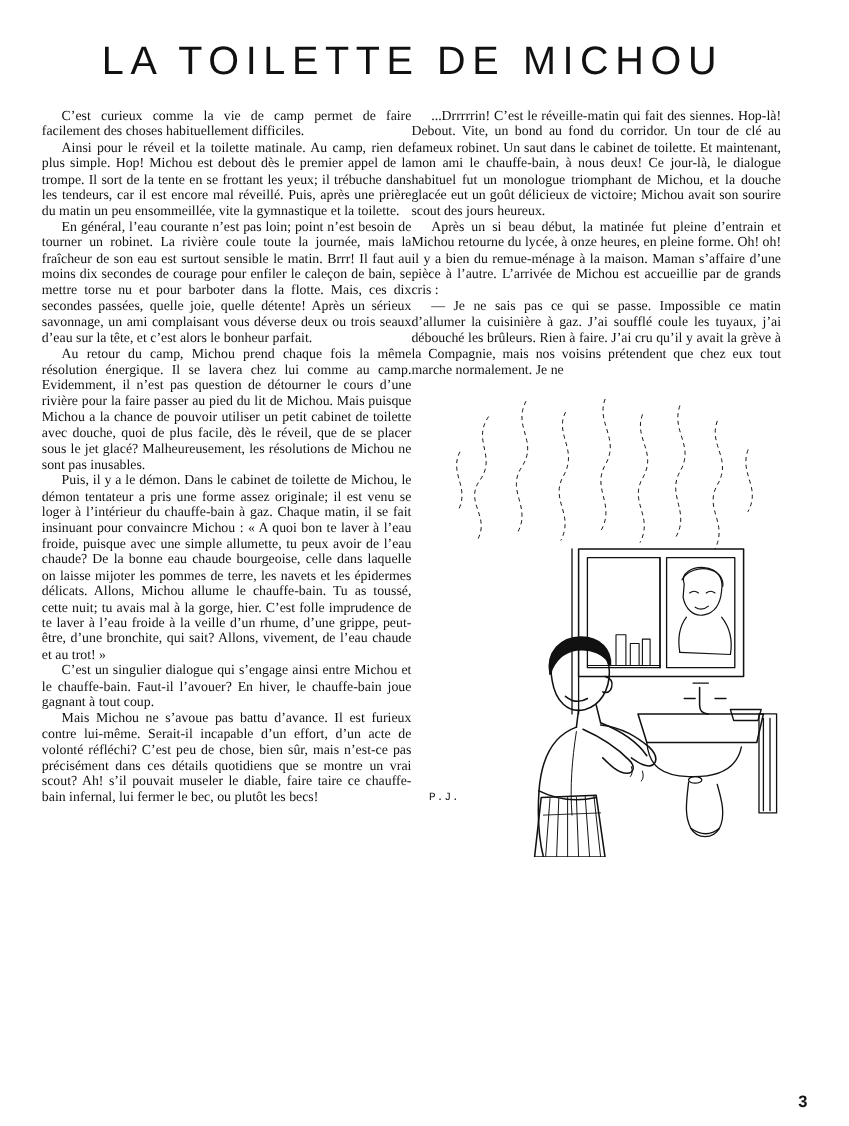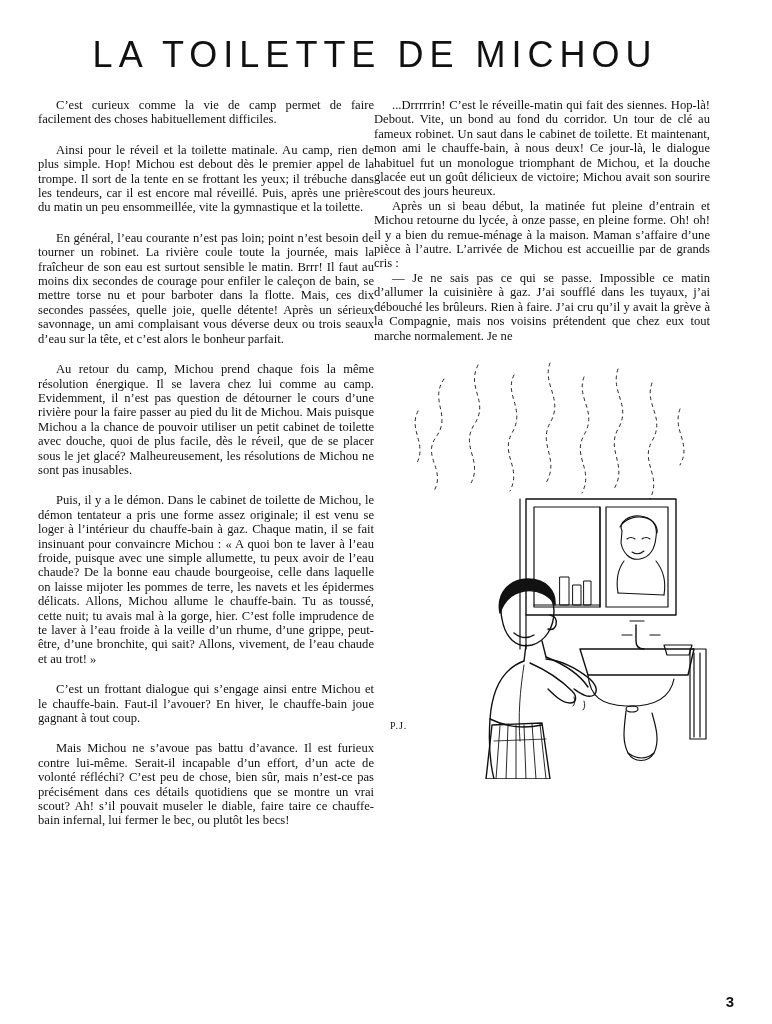--- a/index.html
+++ b/index.html
@@ -51,58 +51,58 @@
     height: 430px;
     margin-top: 6px;
   }
   .figure svg {
     display: block;
   }
   .sig {
     position: absolute;
     left: 16px;
     bottom: 46px;
-    font-family: Liberation Serif, serif;
+    font-family: Liberation Mono, monospace;
     font-size: 10px;
     letter-spacing: 1px;
     margin-top: 38px;
   }
   .pagenum {
     position: absolute;
     right: 38px;
     bottom: 14px;
     font-family: "Liberation Sans", sans-serif;
     font-weight: bold;
     font-size: 15px;
   }
-  .left-col-body p + p { margin-top: 16px; }
+  .left-col-body p + p { margin-top: 0; }
 </style>
 </head>
 <body>
 
 <div class="page">
 
   <h1 class="title">LA  TOILETTE  DE  MICHOU</h1>
 
   <div class="columns">
 
     <div class="col left-col-body">
       <p>C’est curieux comme la vie de camp permet de faire facilement des choses habituellement difficiles.</p>
       <p>Ainsi pour le réveil et la toilette matinale. Au camp, rien de plus simple. Hop! Michou est debout dès le premier appel de la trompe. Il sort de la tente en se frottant les yeux; il trébuche dans les tendeurs, car il est encore mal réveillé. Puis, après une prière du matin un peu ensommeillée, vite la gymnastique et la toilette.</p>
       <p>En général, l’eau courante n’est pas loin; point n’est besoin de tourner un robinet. La rivière coule toute la journée, mais la fraîcheur de son eau est surtout sensible le matin. Brrr! Il faut au moins dix secondes de courage pour enfiler le caleçon de bain, se mettre torse nu et pour barboter dans la flotte. Mais, ces dix secondes passées, quelle joie, quelle détente! Après un sérieux savonnage, un ami complaisant vous déverse deux ou trois seaux d’eau sur la tête, et c’est alors le bonheur parfait.</p>
       <p>Au retour du camp, Michou prend chaque fois la même résolution énergique. Il se lavera chez lui comme au camp. Evidemment, il n’est pas question de détourner le cours d’une rivière pour la faire passer au pied du lit de Michou. Mais puisque Michou a la chance de pouvoir utiliser un petit cabinet de toilette avec douche, quoi de plus facile, dès le réveil, que de se placer sous le jet glacé? Malheureusement, les résolutions de Michou ne sont pas inusables.</p>
       <p>Puis, il y a le démon. Dans le cabinet de toilette de Michou, le démon tentateur a pris une forme assez originale; il est venu se loger à l’intérieur du chauffe-bain à gaz. Chaque matin, il se fait insinuant pour convaincre Michou : « A quoi bon te laver à l’eau froide, puisque avec une simple allumette, tu peux avoir de l’eau chaude? De la bonne eau chaude bourgeoise, celle dans laquelle on laisse mijoter les pommes de terre, les navets et les épidermes délicats. Allons, Michou allume le chauffe-bain. Tu as toussé, cette nuit; tu avais mal à la gorge, hier. C’est folle imprudence de te laver à l’eau froide à la veille d’un rhume, d’une grippe, peut-être, d’une bronchite, qui sait? Allons, vivement, de l’eau chaude et au trot! »</p>
-      <p>C’est un frottant dialogue qui s’engage ainsi entre Michou et le chauffe-bain. Faut-il l’avouer? En hiver, le chauffe-bain joue gagnant à tout coup.</p>
+      <p>C’est un singulier dialogue qui s’engage ainsi entre Michou et le chauffe-bain. Faut-il l’avouer? En hiver, le chauffe-bain joue gagnant à tout coup.</p>
       <p>Mais Michou ne s’avoue pas battu d’avance. Il est furieux contre lui-même. Serait-il incapable d’un effort, d’un acte de volonté réfléchi? C’est peu de chose, bien sûr, mais n’est-ce pas précisément dans ces détails quotidiens que se montre un vrai scout? Ah! s’il pouvait museler le diable, faire taire ce chauffe-bain infernal, lui fermer le bec, ou plutôt les becs!</p>
     </div>
 
     <div class="col">
       <p>...Drrrrrin! C’est le réveille-matin qui fait des siennes. Hop-là! Debout. Vite, un bond au fond du corridor. Un tour de clé au fameux robinet. Un saut dans le cabinet de toilette. Et maintenant, mon ami le chauffe-bain, à nous deux! Ce jour-là, le dialogue habituel fut un monologue triomphant de Michou, et la douche glacée eut un goût délicieux de victoire; Michou avait son sourire scout des jours heureux.</p>
-      <p>Après un si beau début, la matinée fut pleine d’entrain et Michou retourne du lycée, à onze passe, en pleine forme. Oh! oh! il y a bien du remue-ménage à la maison. Maman s’affaire d’une pièce à l’autre. L’arrivée de Michou est accueillie par de grands cris :</p>
-      <p>— Je ne sais pas ce qui se passe. Impossible ce matin d’allumer la cuisinière à gaz. J’ai soufflé dans les tuyaux, j’ai débouché les brûleurs. Rien à faire. J’ai cru qu’il y avait la grève à la Compagnie, mais nos voisins prétendent que chez eux tout marche normalement. Je ne</p>
+      <p>Après un si beau début, la matinée fut pleine d’entrain et Michou retourne du lycée, à onze heures, en pleine forme. Oh! oh! il y a bien du remue-ménage à la maison. Maman s’affaire d’une pièce à l’autre. L’arrivée de Michou est accueillie par de grands cris :</p>
+      <p>— Je ne sais pas ce qui se passe. Impossible ce matin d’allumer la cuisinière à gaz. J’ai soufflé coule les tuyaux, j’ai débouché les brûleurs. Rien à faire. J’ai cru qu’il y avait la grève à la Compagnie, mais nos voisins prétendent que chez eux tout marche normalement. Je ne</p>
 
       <div class="figure">
         <svg width="336" height="430" viewBox="0 0 336 430">
           <g fill="none" stroke="#111" stroke-width="1.2" stroke-linecap="round" stroke-linejoin="round">
 
             <g stroke-width="0.9" stroke-dasharray="3 4">
               <path d="M70 30 C55 52 78 66 62 88 C48 108 72 120 60 142"></path>
               <path d="M104 16 C92 40 116 52 100 76 C86 98 110 112 96 136"></path>
               <path d="M140 26 C130 46 152 60 138 84 C126 106 148 118 136 142"></path>
               <path d="M176 14 C168 36 190 50 176 74 C164 96 186 110 172 134"></path>

